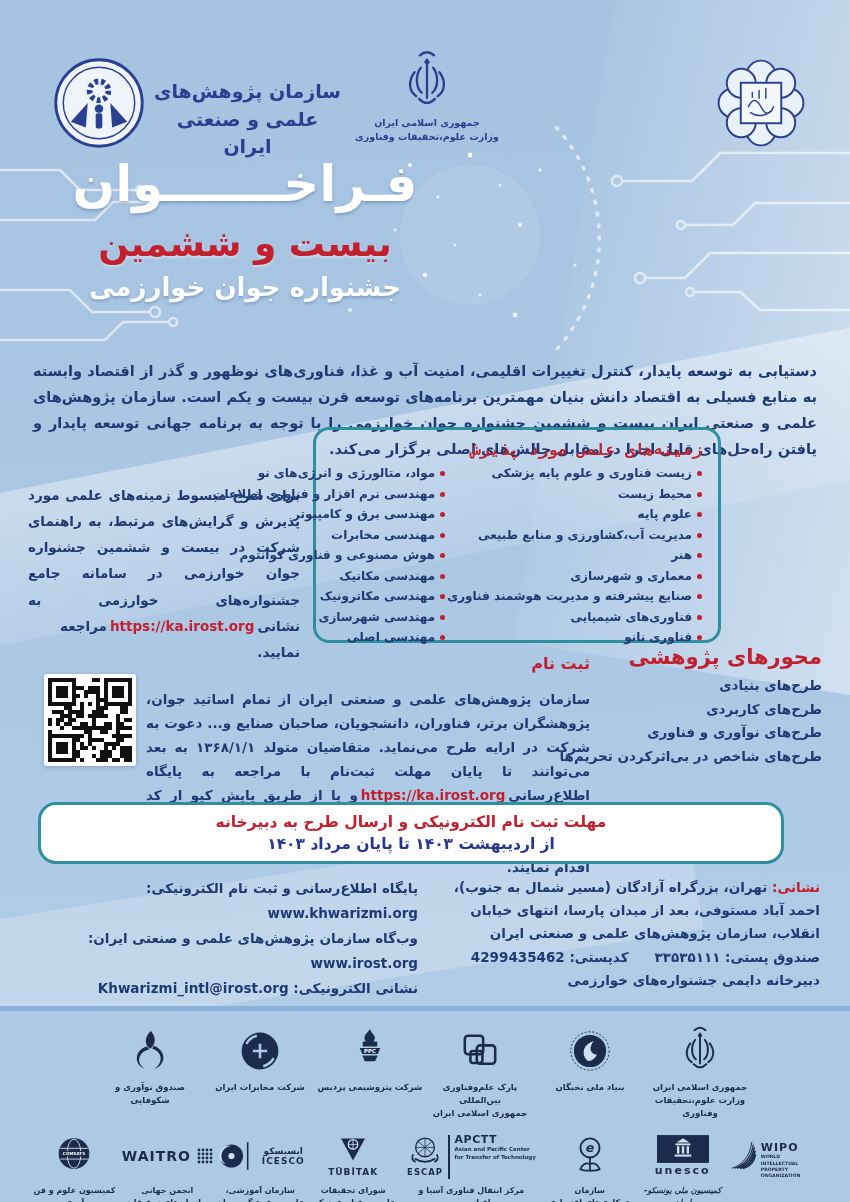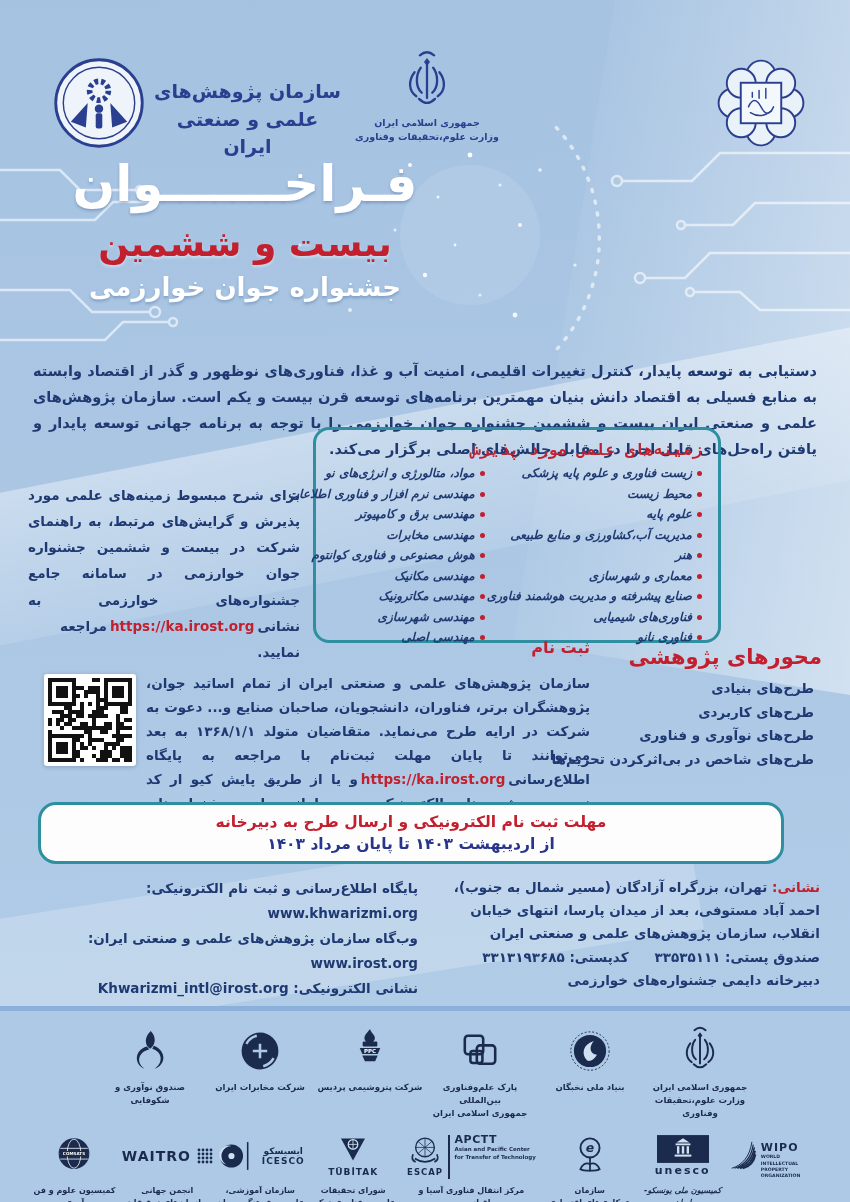--- a/index.html
+++ b/index.html
@@ -51,35 +51,35 @@
 
   
   .fields-box{position:absolute;left:313px;top:427px;width:408px;height:216px;
     border:3px solid var(--teal);border-radius:16px;padding:8px 14px;box-sizing:border-box;}
   .fields-heading{color:var(--red);font-size:16px;font-weight:bold;text-align:right;margin:2px 2px 3px 0;font-family:Liberation Mono, monospace;}
   .fields-columns{display:flex;}
   .fields-col-general{flex:1.13;}
   .fields-col-eng{flex:1;padding-top:21px;}
   .fields-list{list-style:none;margin:0;padding:0;}
   .fields-list li{position:relative;padding-right:12px;color:var(--navy);
-    font-size:12px;font-weight:bold;line-height:20.5px;white-space:nowrap;text-align:right;font-style:italic;}
+    font-size:12px;font-weight:bold;line-height:20.5px;white-space:nowrap;text-align:right;}
   .fields-list li::before{content:"";position:absolute;right:2px;top:8px;width:5px;height:5px;
     border-radius:50%;background:var(--red);}
 
   .side-note{position:absolute;left:28px;top:468px;width:272px;color:var(--navy);
     font-size:13.5px;font-weight:bold;line-height:1.95;text-align:justify;}
   .inline-url{color:var(--red);font-weight:bold;direction:ltr;unicode-bidi:embed;margin:0 3px;}
 
   
-  .registration{position:absolute;left:146px;top:638px;width:444px;}
+  .registration{position:absolute;left:146px;top:654px;width:444px;}
   .reg-heading{color:var(--red);font-size:16px;font-weight:bold;text-align:right;margin-bottom:3px;}
   .reg-text{color:var(--navy);font-size:13.5px;font-weight:bold;line-height:1.78;text-align:justify;}
   .axes{position:absolute;left:590px;top:645px;width:232px;text-align:right;}
   .axes-heading{color:var(--red);font-size:21px;font-weight:bold;margin-bottom:5px;}
-  .axes-list{list-style:none;margin:8px;padding:0;}
+  .axes-list{list-style:none;margin:0;padding:0;}
   .axes-list li{color:var(--navy);font-size:13.5px;font-weight:bold;line-height:1.75;white-space:nowrap;}
   .qr-wrap{position:absolute;left:44px;top:674px;width:84px;height:84px;background:#fff;
     padding:4px;border-radius:3px;box-shadow:0 1px 4px rgba(20,40,80,.25);}
 
   
   .banner{position:absolute;left:38px;top:802px;width:746px;height:62px;background:#fdfdfd;
     border:3px solid var(--teal);border-radius:18px;box-sizing:border-box;
     display:flex;flex-direction:column;justify-content:center;align-items:center;gap:4px;}
   .banner-l1{color:var(--red);font-size:15.5px;font-weight:bold;}
   .banner-l2{color:var(--banner-blue);font-size:15.5px;font-weight:bold;}
@@ -435,21 +435,21 @@
     </ul>
   </div>
 
   <div class="banner">
     <div class="banner-l1">مهلت ثبت نام الکترونیکی و ارسال طرح به دبیرخانه</div>
     <div class="banner-l2">از اردیبهشت ۱۴۰۳ تا پایان مرداد ۱۴۰۳</div>
   </div>
 
   <div class="contact-right">
     <div><span class="red-label">نشانی:</span> <span>تهران، بزرگراه آزادگان (مسیر شمال به جنوب)، احمد آباد مستوفی، بعد از میدان پارسا، انتهای خیابان انقلاب، سازمان پژوهش‌های علمی و صنعتی ایران</span></div>
-    <div><span>صندوق پستی:</span> <span>۳۳۵۳۵۱۱۱</span><span class="sp"></span><span>کدپستی:</span> <span>۳۳۱۳۱۹۳۶۸۵</span></div>
+    <div><span>صندوق پستی:</span> <span>۳۳۵۳۵۱۱۱</span><span class="sp"></span><span>کدپستی:</span> <span>4299435462</span></div>
     <div>دبیرخانه دایمی جشنواره‌های خوارزمی</div>
   </div>
 
   <div class="contact-left">
     <div><span>پایگاه اطلاع‌رسانی و ثبت نام الکترونیکی:</span> <span class="latin">www.khwarizmi.org</span></div>
     <div><span>وب‌گاه سازمان پژوهش‌های علمی و صنعتی ایران:</span> <span class="latin">www.irost.org</span></div>
     <div><span>نشانی الکترونیکی:</span> <span class="latin">Khwarizmi_intl@irost.org</span></div>
     <div><span>تلفن:</span> <span>۰۲۱-۵۶۲۷۶۰۳۸ و ۰۲۱-۵۶۲۷۶۳۲۱</span></div>
     <div><span>تلفکس:</span> <span>۰۲۱-۵۶۲۷۶۳۴۵</span></div>
   </div>

